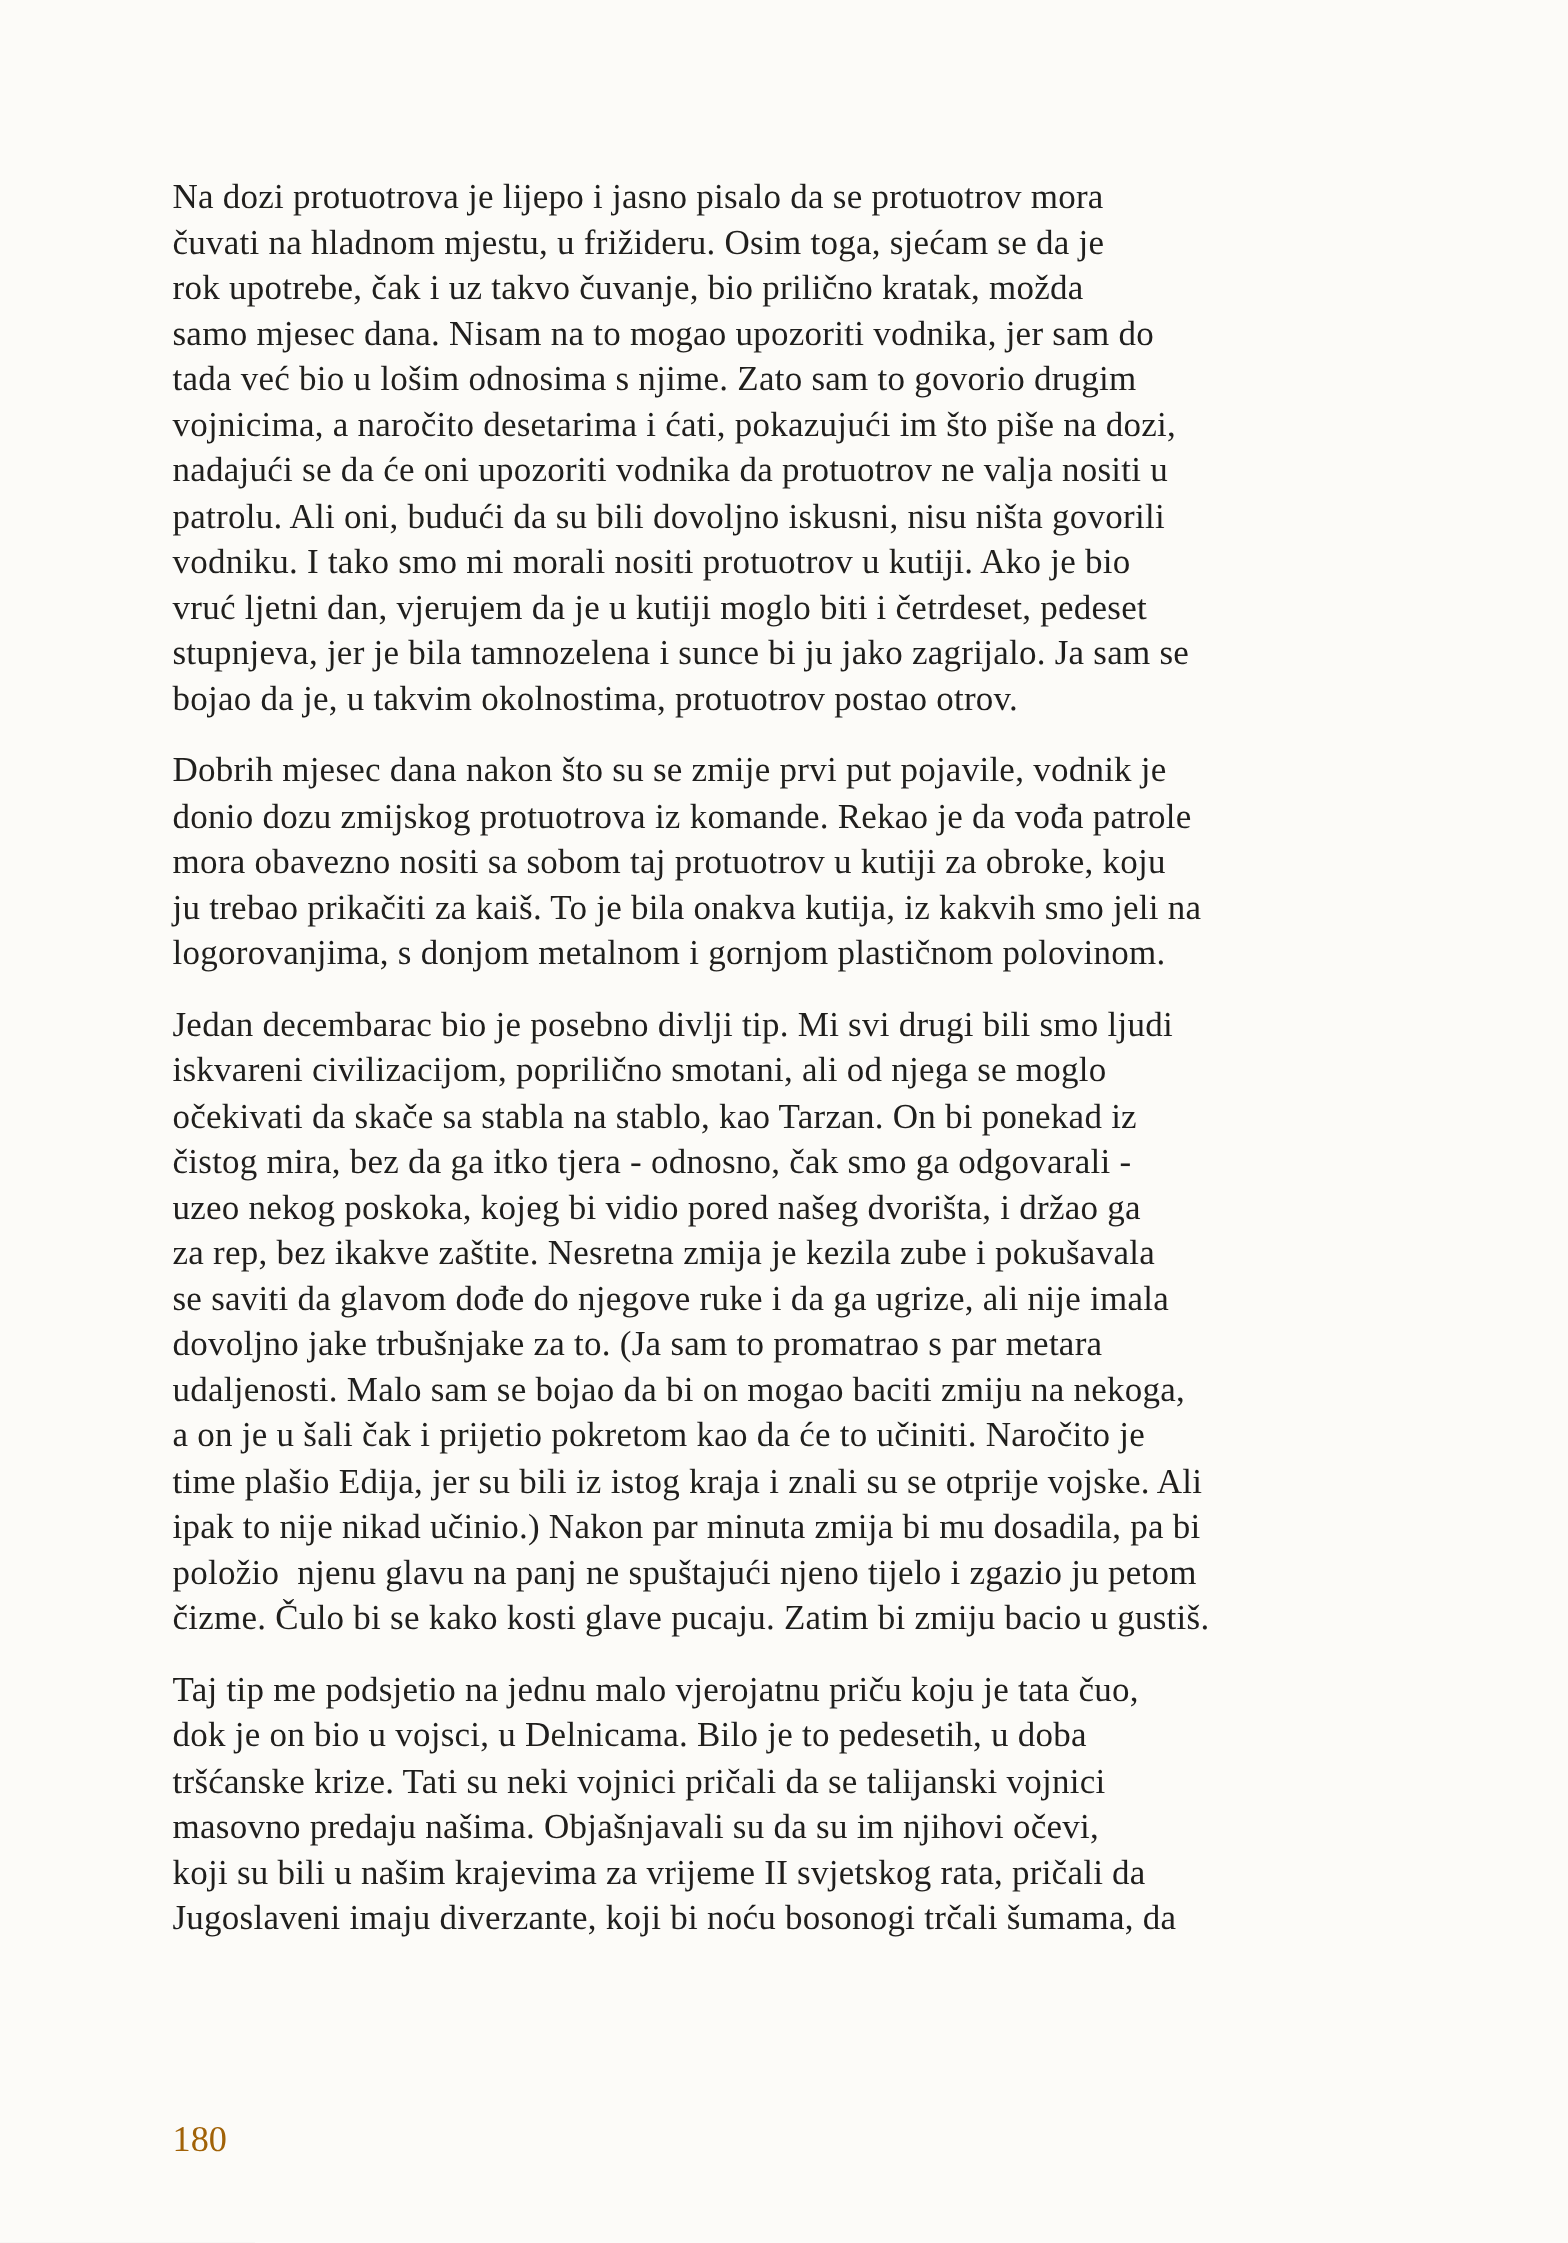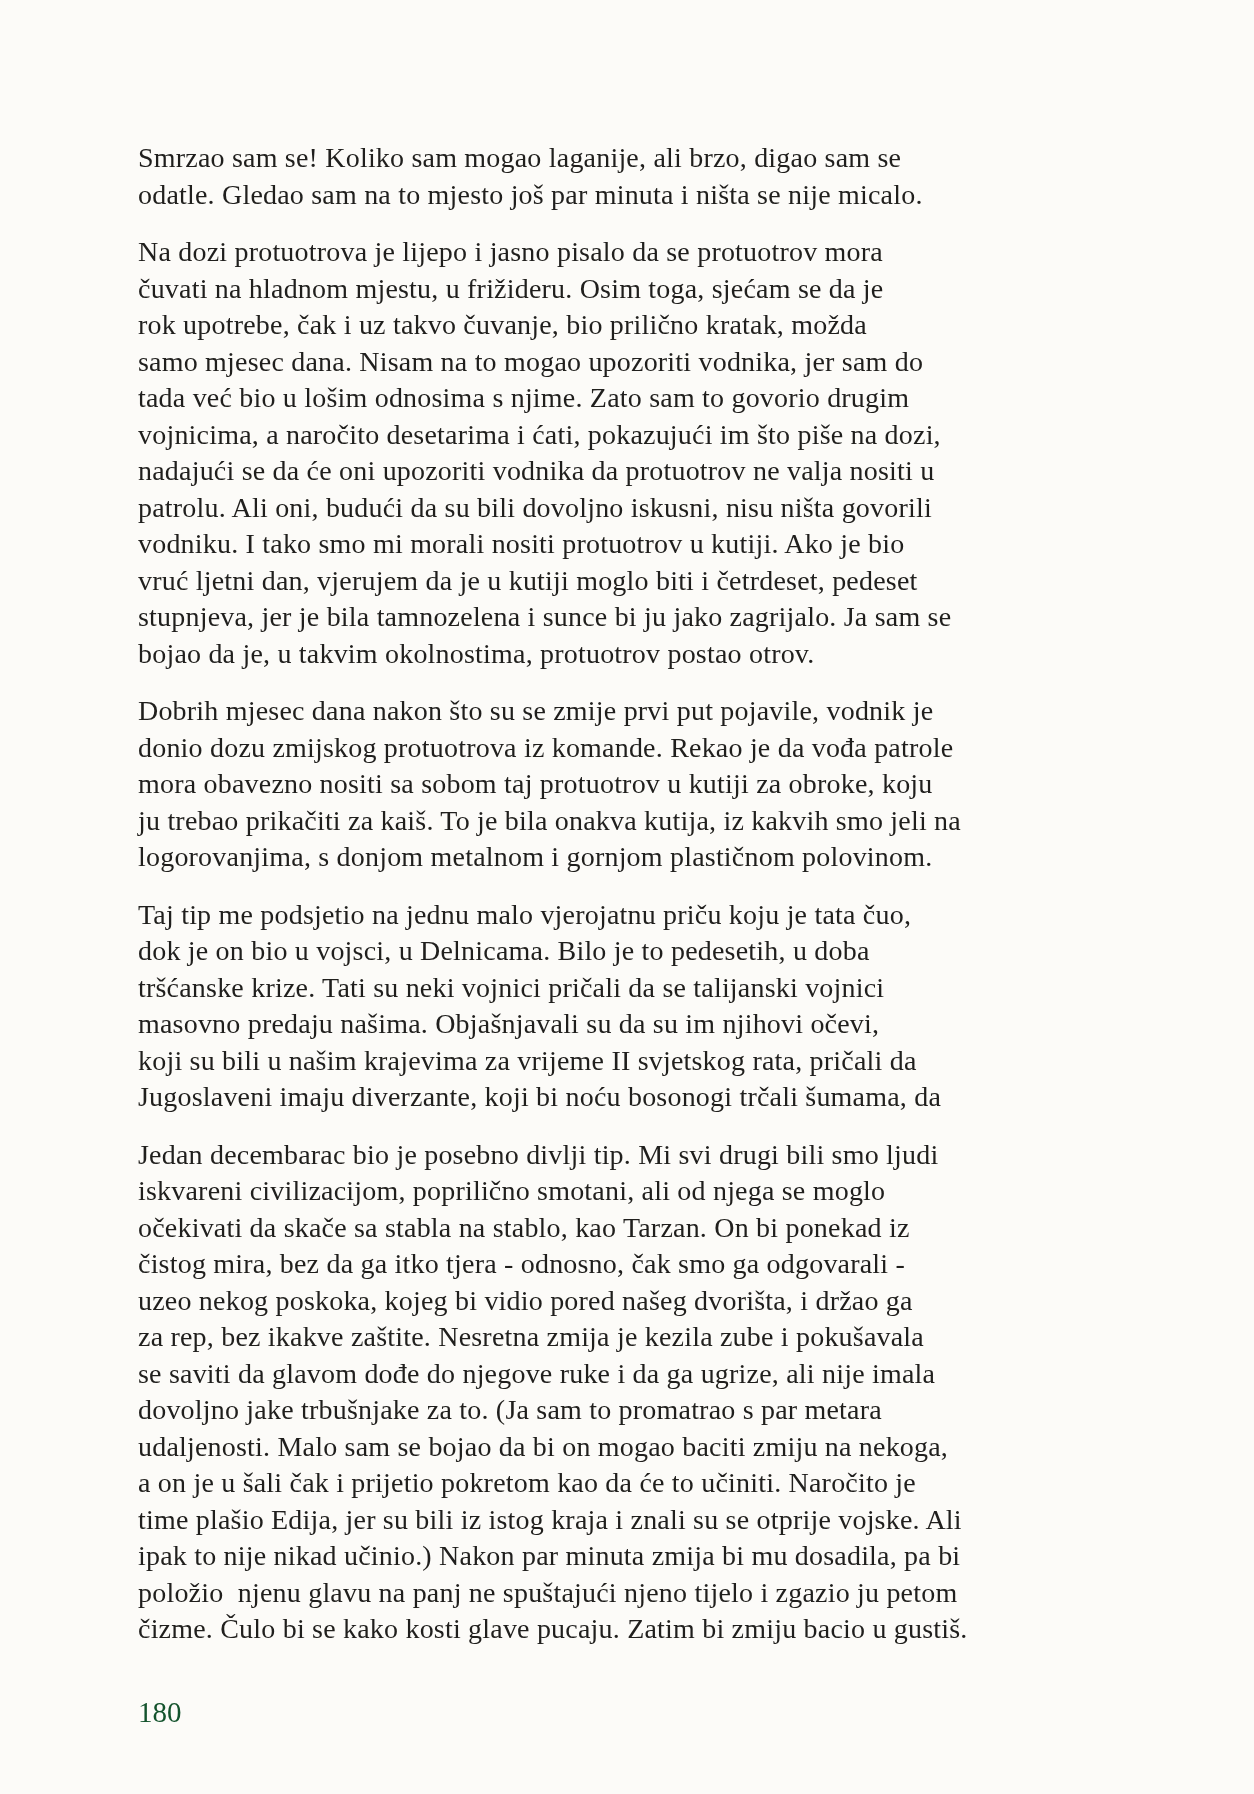--- a/index.html
+++ b/index.html
@@ -31,62 +31,60 @@
     white-space: pre;        
     letter-spacing: 0.2px;
   }
   .para:last-child { margin-bottom: 0; }
   .page-number {
     position: absolute;
     left: 138px;
     top: 1694px;
     font-size: 29px;
     line-height: 36px;
-    color: #14532d;
+    color: #a16207;
   }
 </style>
 </head>
 <body>
 
 <div class="page">
   <main class="text-block" id="text-block">
-      <p class="para">Smrzao sam se! Koliko sam mogao laganije, ali brzo, digao sam se
-odatle. Gledao sam na to mjesto još par minuta i ništa se nije micalo.</p>
       <p class="para">Na dozi protuotrova je lijepo i jasno pisalo da se protuotrov mora
 čuvati na hladnom mjestu, u frižideru. Osim toga, sjećam se da je
 rok upotrebe, čak i uz takvo čuvanje, bio prilično kratak, možda
 samo mjesec dana. Nisam na to mogao upozoriti vodnika, jer sam do
 tada već bio u lošim odnosima s njime. Zato sam to govorio drugim
 vojnicima, a naročito desetarima i ćati, pokazujući im što piše na dozi,
 nadajući se da će oni upozoriti vodnika da protuotrov ne valja nositi u
 patrolu. Ali oni, budući da su bili dovoljno iskusni, nisu ništa govorili
 vodniku. I tako smo mi morali nositi protuotrov u kutiji. Ako je bio
 vruć ljetni dan, vjerujem da je u kutiji moglo biti i četrdeset, pedeset
 stupnjeva, jer je bila tamnozelena i sunce bi ju jako zagrijalo. Ja sam se
 bojao da je, u takvim okolnostima, protuotrov postao otrov.</p>
       <p class="para">Dobrih mjesec dana nakon što su se zmije prvi put pojavile, vodnik je
 donio dozu zmijskog protuotrova iz komande. Rekao je da vođa patrole
 mora obavezno nositi sa sobom taj protuotrov u kutiji za obroke, koju
 ju trebao prikačiti za kaiš. To je bila onakva kutija, iz kakvih smo jeli na
 logorovanjima, s donjom metalnom i gornjom plastičnom polovinom.</p>
-      <p class="para">Taj tip me podsjetio na jednu malo vjerojatnu priču koju je tata čuo,
-dok je on bio u vojsci, u Delnicama. Bilo je to pedesetih, u doba
-tršćanske krize. Tati su neki vojnici pričali da se talijanski vojnici
-masovno predaju našima. Objašnjavali su da su im njihovi očevi,
-koji su bili u našim krajevima za vrijeme II svjetskog rata, pričali da
-Jugoslaveni imaju diverzante, koji bi noću bosonogi trčali šumama, da</p>
       <p class="para">Jedan decembarac bio je posebno divlji tip. Mi svi drugi bili smo ljudi
 iskvareni civilizacijom, poprilično smotani, ali od njega se moglo
 očekivati da skače sa stabla na stablo, kao Tarzan. On bi ponekad iz
 čistog mira, bez da ga itko tjera - odnosno, čak smo ga odgovarali -
 uzeo nekog poskoka, kojeg bi vidio pored našeg dvorišta, i držao ga
 za rep, bez ikakve zaštite. Nesretna zmija je kezila zube i pokušavala
 se saviti da glavom dođe do njegove ruke i da ga ugrize, ali nije imala
 dovoljno jake trbušnjake za to. (Ja sam to promatrao s par metara
 udaljenosti. Malo sam se bojao da bi on mogao baciti zmiju na nekoga,
 a on je u šali čak i prijetio pokretom kao da će to učiniti. Naročito je
 time plašio Edija, jer su bili iz istog kraja i znali su se otprije vojske. Ali
 ipak to nije nikad učinio.) Nakon par minuta zmija bi mu dosadila, pa bi
 položio  njenu glavu na panj ne spuštajući njeno tijelo i zgazio ju petom
 čizme. Čulo bi se kako kosti glave pucaju. Zatim bi zmiju bacio u gustiš.</p>
+      <p class="para">Taj tip me podsjetio na jednu malo vjerojatnu priču koju je tata čuo,
+dok je on bio u vojsci, u Delnicama. Bilo je to pedesetih, u doba
+tršćanske krize. Tati su neki vojnici pričali da se talijanski vojnici
+masovno predaju našima. Objašnjavali su da su im njihovi očevi,
+koji su bili u našim krajevima za vrijeme II svjetskog rata, pričali da
+Jugoslaveni imaju diverzante, koji bi noću bosonogi trčali šumama, da</p>
     </main>
   <div class="page-number">180</div>
 </div>
 
 </body></html>

